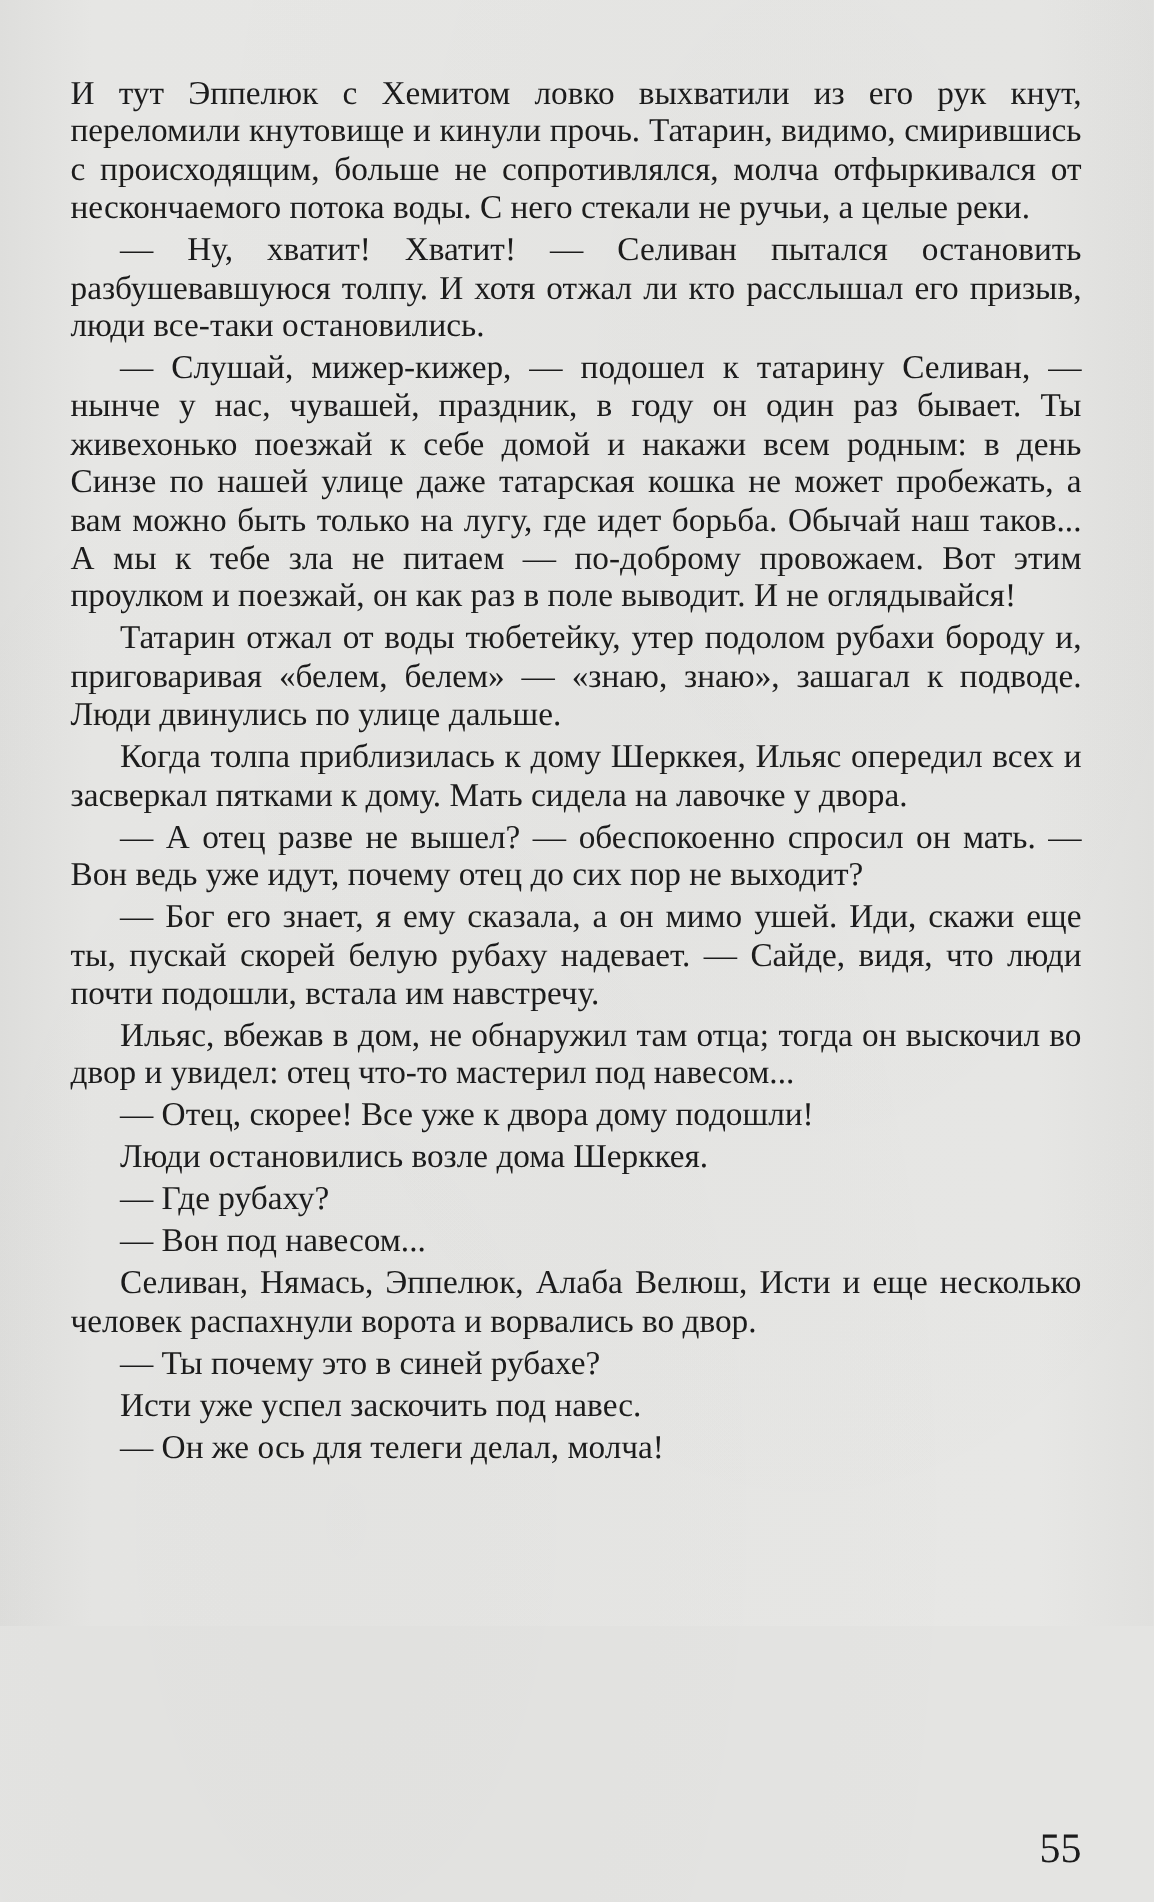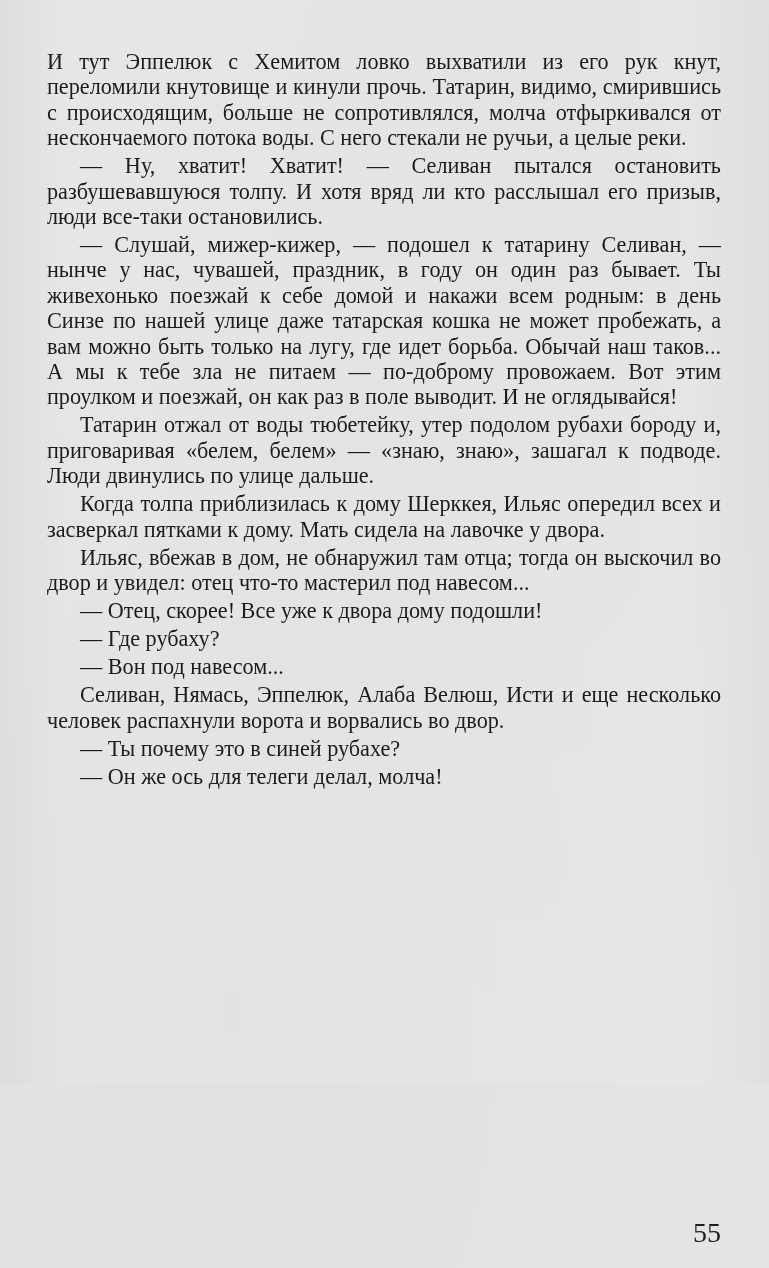--- a/index.html
+++ b/index.html
@@ -63,27 +63,31 @@
     }
   </style>
 </head>
 <body>
 
 <div class="page">
   <div class="bleed"></div>
 
   <div class="text-column">
     <p class="para noindent">И тут Эппелюк с Хемитом ловко выхватили из его рук кнут, переломили кнутовище и кинули прочь. Татарин, видимо, смирившись с происходящим, больше не сопро­тивлялся, молча отфыркивался от нескончаемого потока воды. С него стекали не ручьи, а целые реки.</p>
-    <p class="para">— Ну, хватит! Хватит! — Селиван пытался остановить разбушевавшуюся толпу. И хотя вряд ли кто расслышал его призыв, люди все-таки остановились.</p>
+    <p class="para">— Ну, хватит! Хватит! — Селиван пытался остановить разбушевавшуюся толпу. И хотя отжал ли кто расслышал его призыв, люди все-таки остановились.</p>
     <p class="para">— Слушай, мижер-кижер, — подошел к татарину Се­ливан, — нынче у нас, чувашей, праздник, в году он один раз бывает. Ты живехонько поезжай к себе домой и накажи всем родным: в день Синзе по нашей улице даже татарская кошка не может пробежать, а вам можно быть только на лугу, где идет борьба. Обычай наш таков... А мы к тебе зла не питаем — по-доброму провожаем. Вот этим проулком и поезжай, он как раз в поле выводит. И не оглядывайся!</p>
     <p class="para">Татарин отжал от воды тюбетейку, утер подолом ру­бахи бороду и, приговаривая «белем, белем» — «знаю, знаю», зашагал к подводе. Люди двинулись по улице даль­ше.</p>
     <p class="para">Когда толпа приблизилась к дому Шерккея, Ильяс опе­редил всех и засверкал пятками к дому. Мать сидела на лавочке у двора.</p>
+    <p class="para">— А отец разве не вышел? — обеспокоенно спросил он мать. — Вон ведь уже идут, почему отец до сих пор не выходит?</p>
+    <p class="para">— Бог его знает, я ему сказала, а он мимо ушей. Иди, скажи еще ты, пускай скорей белую рубаху надевает. — Сайде, видя, что люди почти подошли, встала им на­встречу.</p>
     <p class="para">Ильяс, вбежав в дом, не обнаружил там отца; тогда он выскочил во двор и увидел: отец что-то мастерил под навесом...</p>
     <p class="para">— Отец, скорее! Все уже к двора дому подошли!</p>
+    <p class="para">Люди остановились возле дома Шерккея.</p>
     <p class="para">— Где рубаху?</p>
     <p class="para">— Вон под навесом...</p>
     <p class="para">Селиван, Нямась, Эппелюк, Алаба Велюш, Исти и еще несколько человек распахнули ворота и ворвались во двор.</p>
     <p class="para">— Ты почему это в синей рубахе?</p>
+    <p class="para">Исти уже успел заскочить под навес.</p>
     <p class="para">— Он же ось для телеги делал, молча!</p>
   </div>
 
   <div class="page-number">55</div>
 </div>
 
 </body></html>

